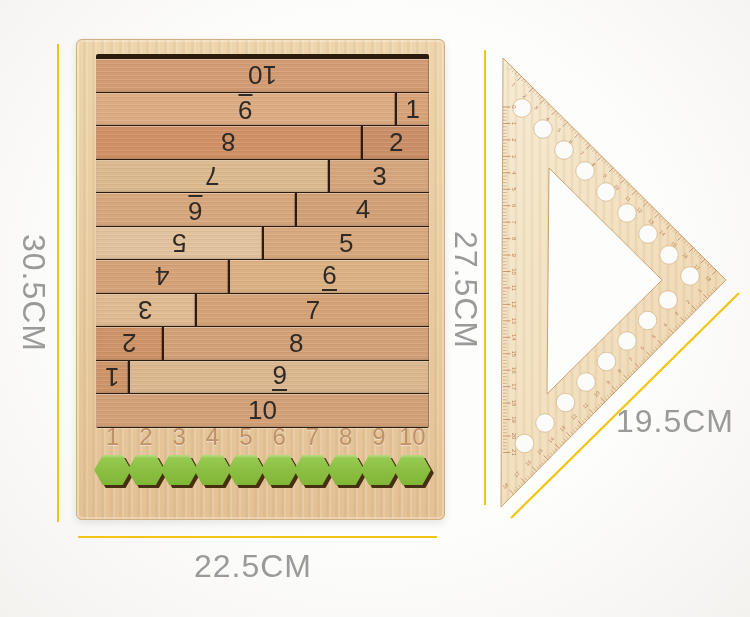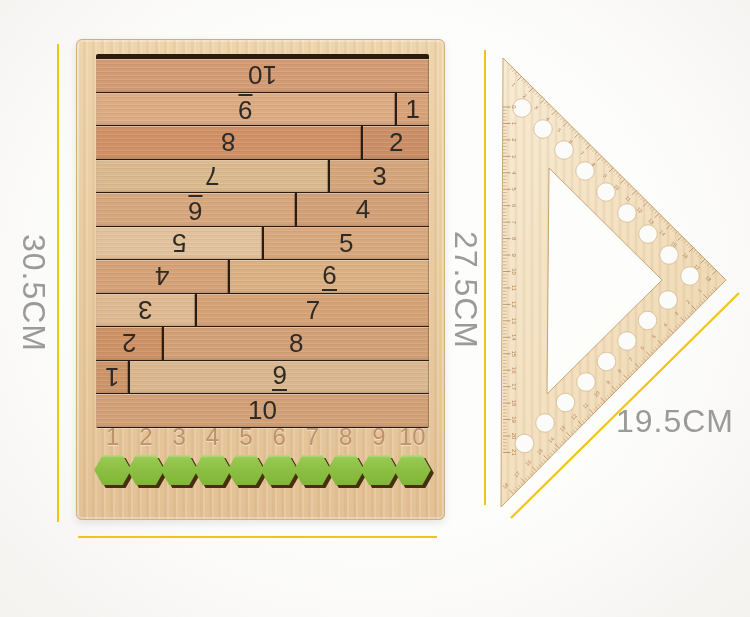--- a/index.html
+++ b/index.html
@@ -158,20 +158,21 @@
         <div class="hexsh" style="left:319.84999999999997px;top:418px;"></div>
         <div class="hex" style="left:316.84999999999997px;top:415px;"></div>
       </div>
   </div>
 
   <div class="dim-line" style="left:57px;top:44px;width:2px;height:478px;"></div>
   <div class="dim-line" style="left:78px;top:536px;width:359px;height:2px;"></div>
   <div class="dim-line" style="left:484px;top:50px;width:2px;height:455px;"></div>
 
   <div class="dim-label rot90" style="left:-66px;top:276px;">30.5CM</div>
+  <div class="dim-label" style="left:153px;top:549px;">22.5CM</div>
   <div class="dim-label rot90" style="left:366px;top:273px;">27.5CM</div>
   <div class="dim-label" style="left:575px;top:404px;">19.5CM</div>
 
   <svg class="tri-svg" width="300" height="500" viewBox="0 0 300 500">
     <defs>
       <linearGradient id="wood" x1="0" y1="0" x2="1" y2="1">
         <stop offset="0" stop-color="#f7ebd3"></stop>
         <stop offset="0.55" stop-color="#f2dfbe"></stop>
         <stop offset="1" stop-color="#ecd3ab"></stop>
       </linearGradient>

